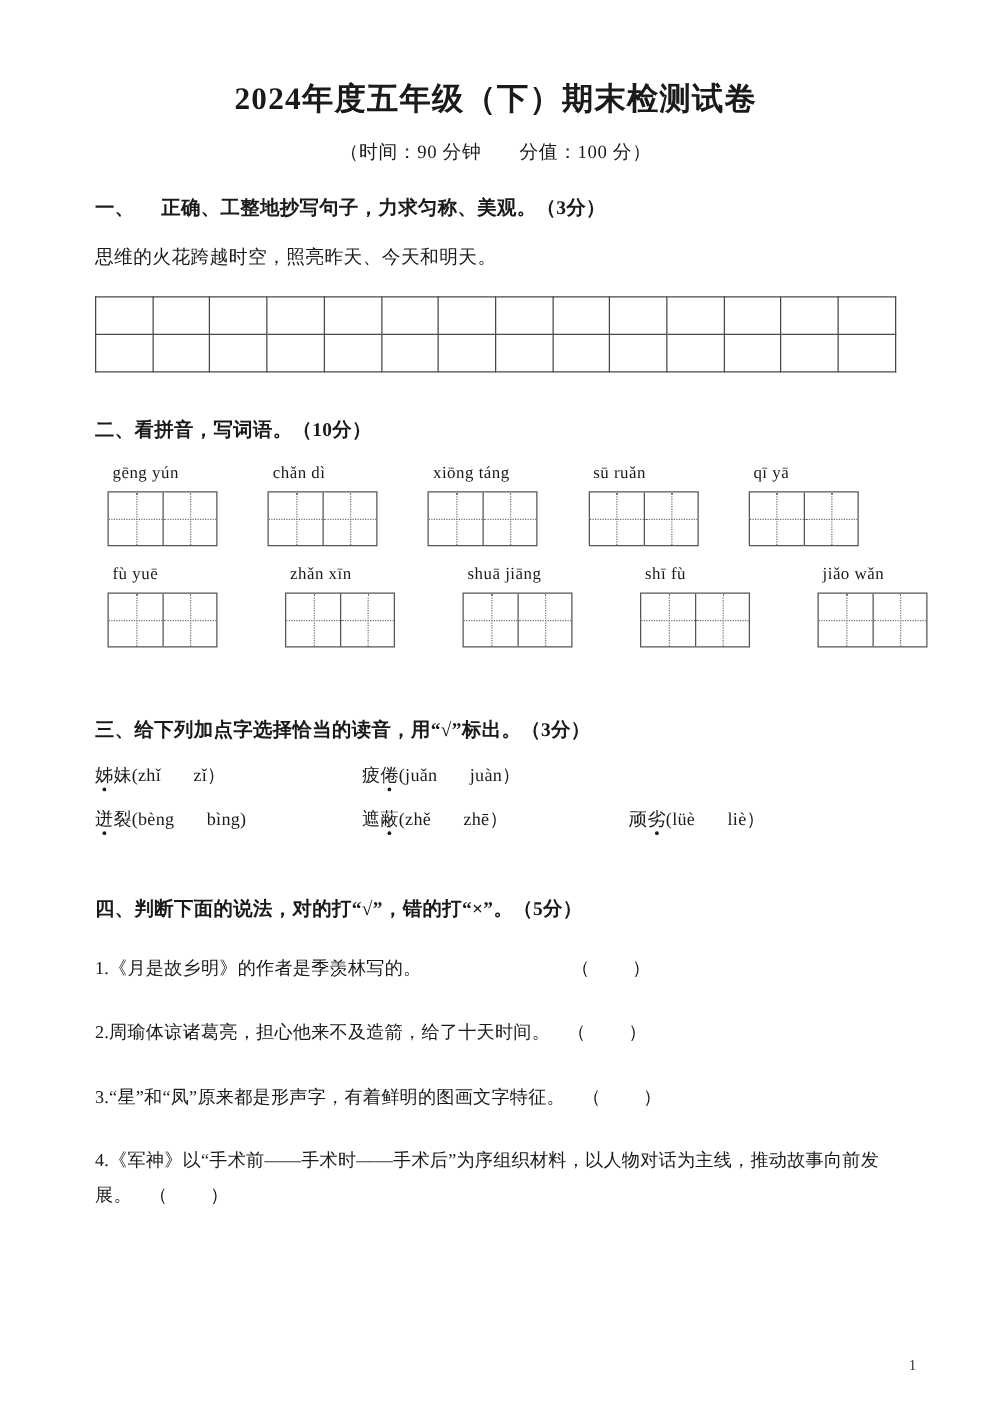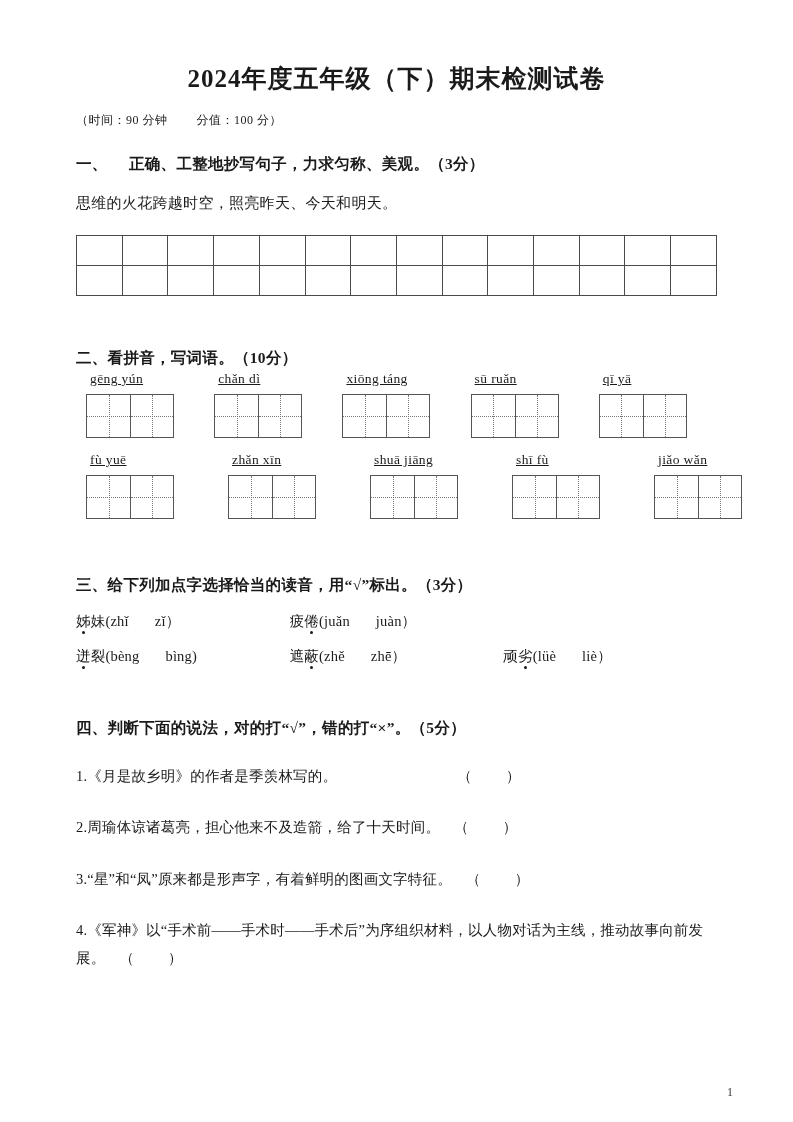--- a/index.html
+++ b/index.html
@@ -27,21 +27,22 @@
   .doc-title {
     margin: 0;
     padding-top: 62px;
     text-align: center;
     font-size: 25px;
     font-weight: bold;
     letter-spacing: 1px;
     font-family: "Liberation Serif", "DejaVu Serif", serif;
   }
   .doc-subtitle {
-    font-size: 12px;
+    text-align: center;
+    font-size: 15px;
     margin-top: 17px;
     letter-spacing: 0.5px;
   }
   .doc-subtitle .gap { display: inline-block; width: 22px; }
 
   
   .sec-head {
     font-size: 15.5px;
     font-weight: bold;
     letter-spacing: 0.3px;
@@ -63,23 +64,23 @@
     width: 641px;
     table-layout: fixed;
   }
   .copy-grid td {
     border: 1px solid #4a4a4a;
     height: 29px;
     padding: 0;
   }
 
   
-  .sec2-head { margin-top: 52px; }
-
-  .pin-block { margin-top: 2px; text-decoration: underline; }
+  .sec2-head { margin-top: 36px; }
+
+  .pin-block { margin-top: 15px; }
   .pin-row {
     display: flex;
     width: 641px;
   }
   .pin-item {
     width: 20%;
     box-sizing: border-box;
   }
   .pin-text {
     font-size: 13.5px;

